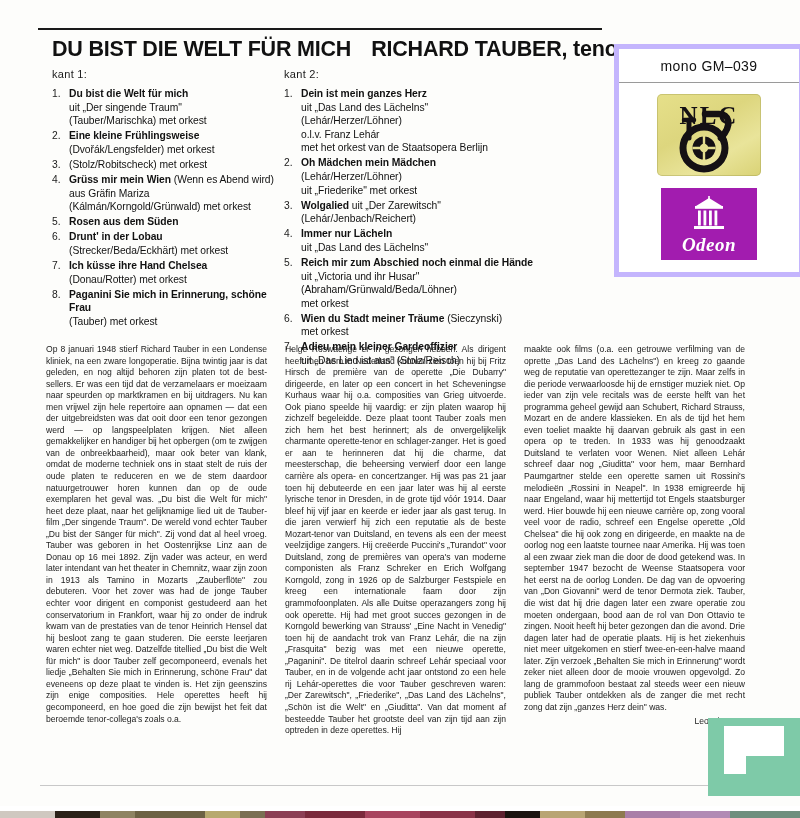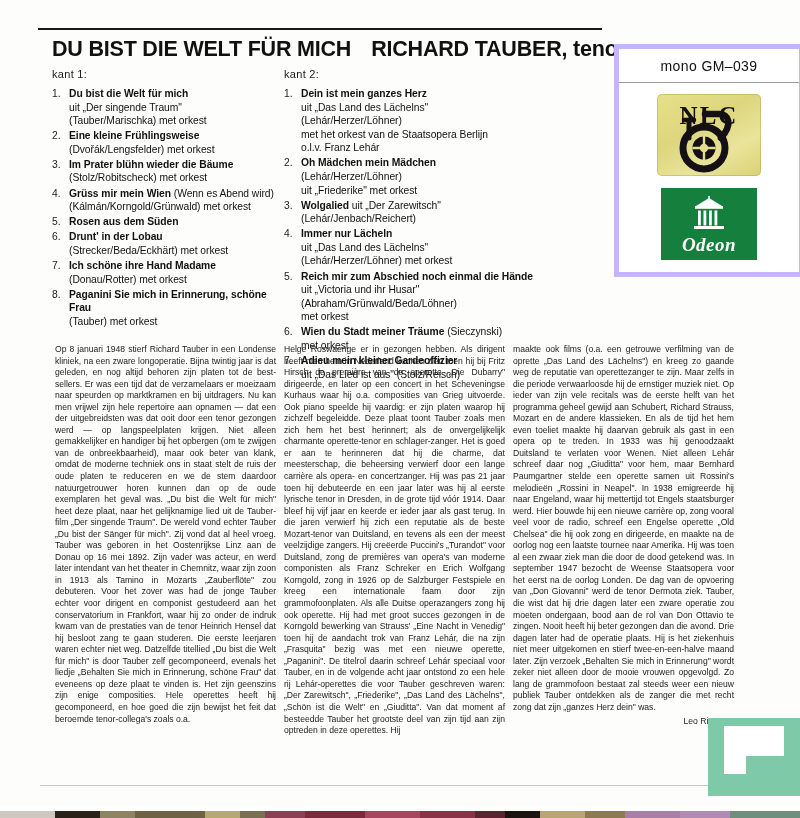--- a/index.html
+++ b/index.html
@@ -113,45 +113,45 @@
     background: linear-gradient(150deg,#e6e08a 0%, #ddd67e 40%, #e9e49a 70%, #d9d275 100%);
     border-radius: 5px;
     position: relative;
     box-shadow: 0 0 0 1px rgba(150,145,70,0.35) inset;
     overflow: hidden;
   }
   #nlc-sticker svg { position: absolute; left: 0; top: 0; }
   
   #odeon-block {
     width: 96px; height: 72px;
-    background: #15803d;
+    background: #a21caf;
     position: relative;
     display: flex;
     flex-direction: column;
     align-items: center;
     justify-content: center;
     gap: 2px;
   }
   #odeon-wordmark {
     color: #ffffff;
     font-family: "Liberation Serif", serif;
     font-style: italic;
     font-weight: bold;
     font-size: 19px;
     letter-spacing: 0.5px;
     line-height: 1;
   }
 
   
   #body-columns {
     position: absolute;
-    left: 55px; top: 344px;
+    left: 46px; top: 344px;
     width: 700px;
     display: flex;
-    gap: 8px;
+    gap: 18px;
   }
   .bodycol {
     width: 221px;
     font-size: 8.6px;
     line-height: 1.345;
     text-align: justify;
     color: #1c1c1c;
     letter-spacing: -0.02px;
     hyphens: none;
   }
@@ -240,29 +240,29 @@
         <div class="track-num">2.</div>
         <div class="track-body">
           <div class="track-title">Eine kleine Frühlingsweise</div>
           <div class="track-line">(Dvořák/Lengsfelder) met orkest</div>
         </div>
       </div>
 
       <div class="track">
         <div class="track-num">3.</div>
         <div class="track-body">
-          <div class="track-title">Im Prater blühn wieder die Bäume</div>
           <div class="track-line">(Stolz/Robitscheck) met orkest</div>
         </div>
       </div>
 
       <div class="track">
         <div class="track-num">4.</div>
         <div class="track-body">
           <div class="track-title"><span>Grüss mir mein Wien</span><span class="plain"> (Wenn es Abend wird)</span></div>
+          <div class="track-line">aus Gräfin Mariza</div>
           <div class="track-line">(Kálmán/Korngold/Grünwald) met orkest</div>
         </div>
       </div>
 
       <div class="track">
         <div class="track-num">5.</div>
         <div class="track-body">
           <div class="track-title">Rosen aus dem Süden</div>
         </div>
       </div>
@@ -271,21 +271,21 @@
         <div class="track-num">6.</div>
         <div class="track-body">
           <div class="track-title">Drunt' in der Lobau</div>
           <div class="track-line">(Strecker/Beda/Eckhärt) met orkest</div>
         </div>
       </div>
 
       <div class="track">
         <div class="track-num">7.</div>
         <div class="track-body">
-          <div class="track-title">Ich schöne ihre Hand Madame</div>
+          <div class="track-title">Ich küsse ihre Hand Chelsea</div>
           <div class="track-line">(Donau/Rotter) met orkest</div>
         </div>
       </div>
 
       <div class="track">
         <div class="track-num">8.</div>
         <div class="track-body">
           <div class="track-title">Paganini Sie mich in Erinnerung, schöne Frau</div>
           <div class="track-line">(Tauber) met orkest</div>
         </div>
@@ -294,22 +294,22 @@
 
     <div class="side side2">
       <div class="side-label">kant 2:</div>
 
       <div class="track">
         <div class="track-num">1.</div>
         <div class="track-body">
           <div class="track-title">Dein ist mein ganzes Herz</div>
           <div class="track-line">uit „Das Land des Lächelns"</div>
           <div class="track-line">(Lehár/Herzer/Löhner)</div>
+          <div class="track-line">o.l.v. Franz Lehár</div>
           <div class="track-line">met het orkest van de Staatsopera Berlijn</div>
-          <div class="track-line">o.l.v. Franz Lehár</div>
         </div>
       </div>
 
       <div class="track">
         <div class="track-num">2.</div>
         <div class="track-body">
           <div class="track-title">Oh Mädchen mein Mädchen</div>
           <div class="track-line">(Lehár/Herzer/Löhner)</div>
           <div class="track-line">uit „Friederike" met orkest</div>
         </div>
@@ -321,21 +321,20 @@
           <div class="track-title"><span>Wolgalied</span><span class="plain"> uit „Der Zarewitsch"</span></div>
           <div class="track-line">(Lehár/Jenbach/Reichert)</div>
         </div>
       </div>
 
       <div class="track">
         <div class="track-num">4.</div>
         <div class="track-body">
           <div class="track-title">Immer nur Lächeln</div>
           <div class="track-line">uit „Das Land des Lächelns"</div>
-          <div class="track-line">(Lehár/Herzer/Löhner) met orkest</div>
         </div>
       </div>
 
       <div class="track">
         <div class="track-num">5.</div>
         <div class="track-body">
           <div class="track-title">Reich mir zum Abschied noch einmal die Hände</div>
           <div class="track-line">uit „Victoria und ihr Husar"</div>
           <div class="track-line">(Abraham/Grünwald/Beda/Löhner)</div>
           <div class="track-line">met orkest</div>

